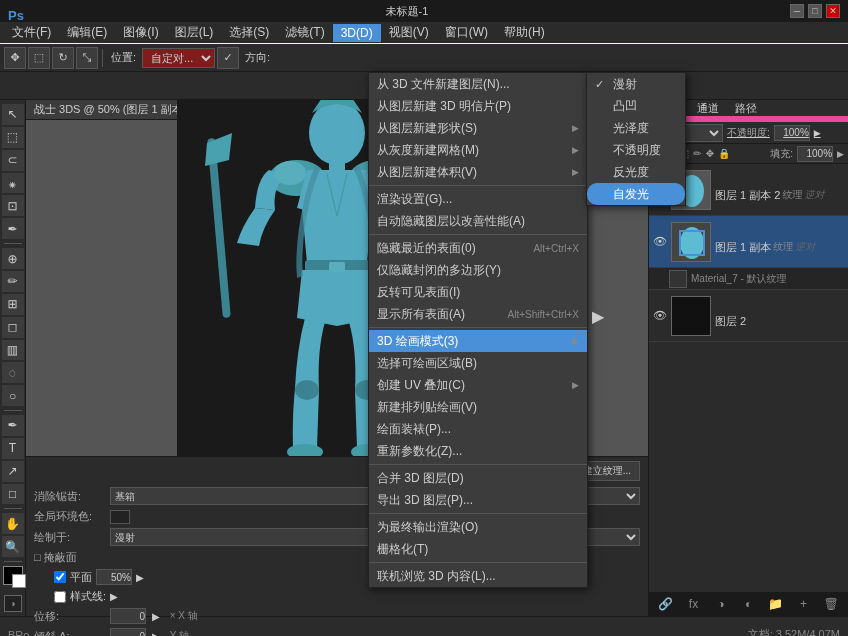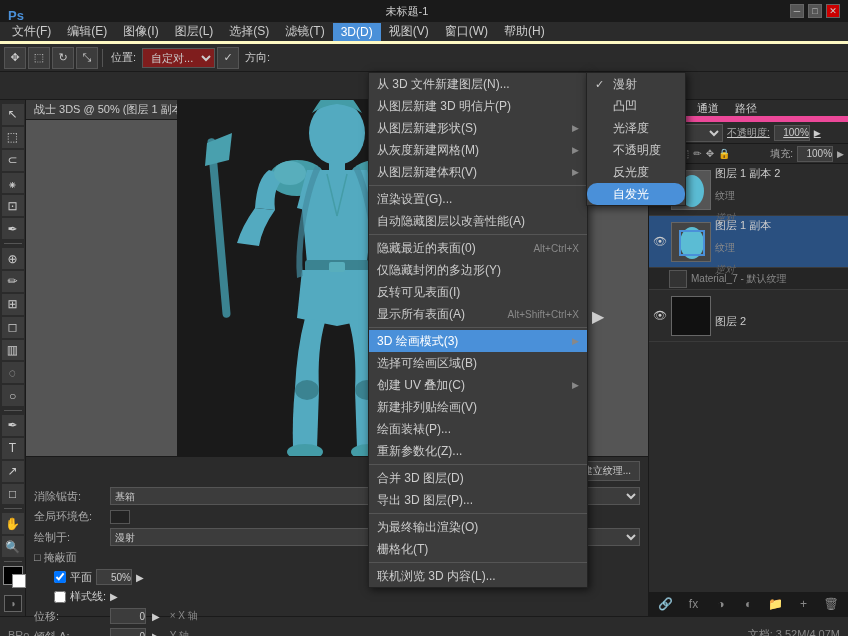--- a/index.html
+++ b/index.html
@@ -37,21 +37,21 @@
       color: #ccc;
     }
 
     
     #menu-bar {
       height: 22px;
       background: #2b2b2b;
       display: flex;
       align-items: center;
       padding: 0 4px;
-      border-bottom: 3px solid #fef9c3;
+      border-bottom: 1px solid #fef9c3;
     }
     .menu-item {
       padding: 2px 8px;
       cursor: pointer;
       color: #ccc;
       font-size: 12px;
     }
     .menu-item.active { background: #4a90d9; color: #fff; }
 
     
@@ -248,22 +248,22 @@
       width: 40px; height: 40px;
       background: #555;
       border: 1px solid #666;
       flex-shrink: 0;
       position: relative;
       overflow: hidden;
     }
     .layer-info {
       flex: 1;
       display: flex;
-      flex-direction: column;
-      gap: 8px;
+      flex-direction: row;
+      gap: 2px;
       margin-top: 12px;
     }
     .layer-name { font-size: 11px; color: #ccc; }
     .layer-sub { font-size: 10px; color: #888; }
     .layer-sub2 { font-size: 10px; color: #666; font-style: italic; }
 
     #layers-bottom {
       height: 24px;
       background: #1a1a1a;
       display: flex;

